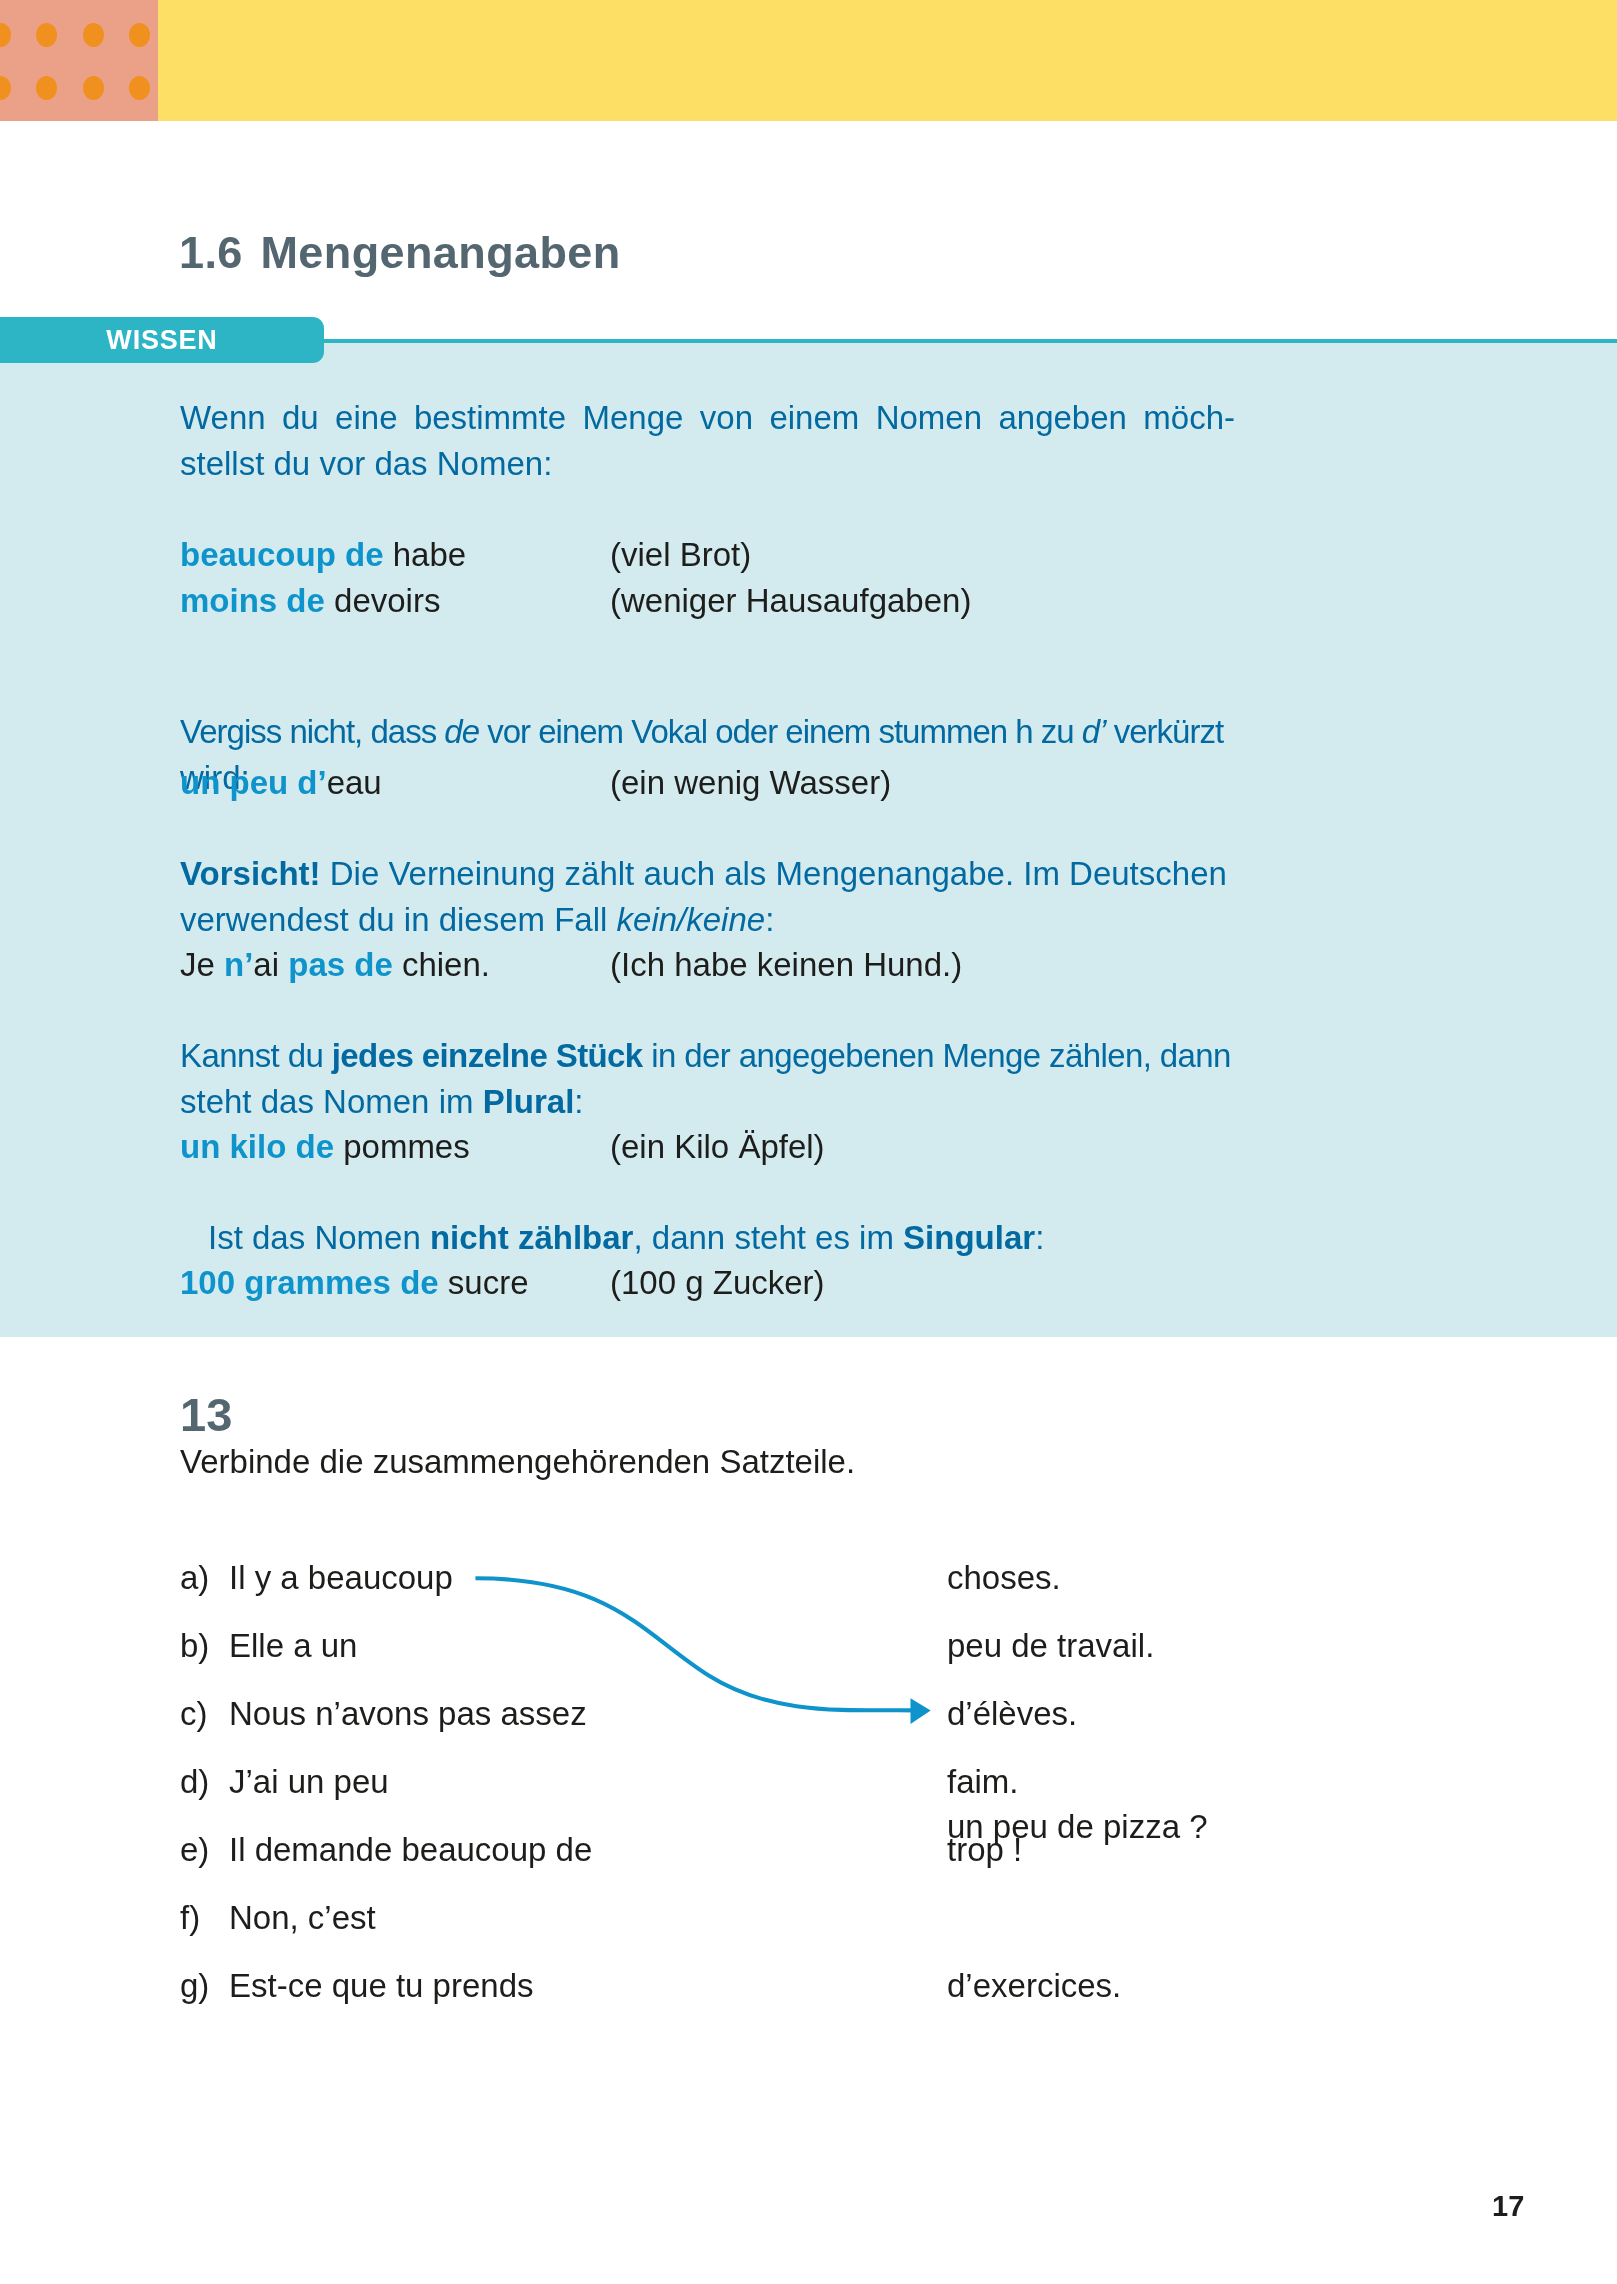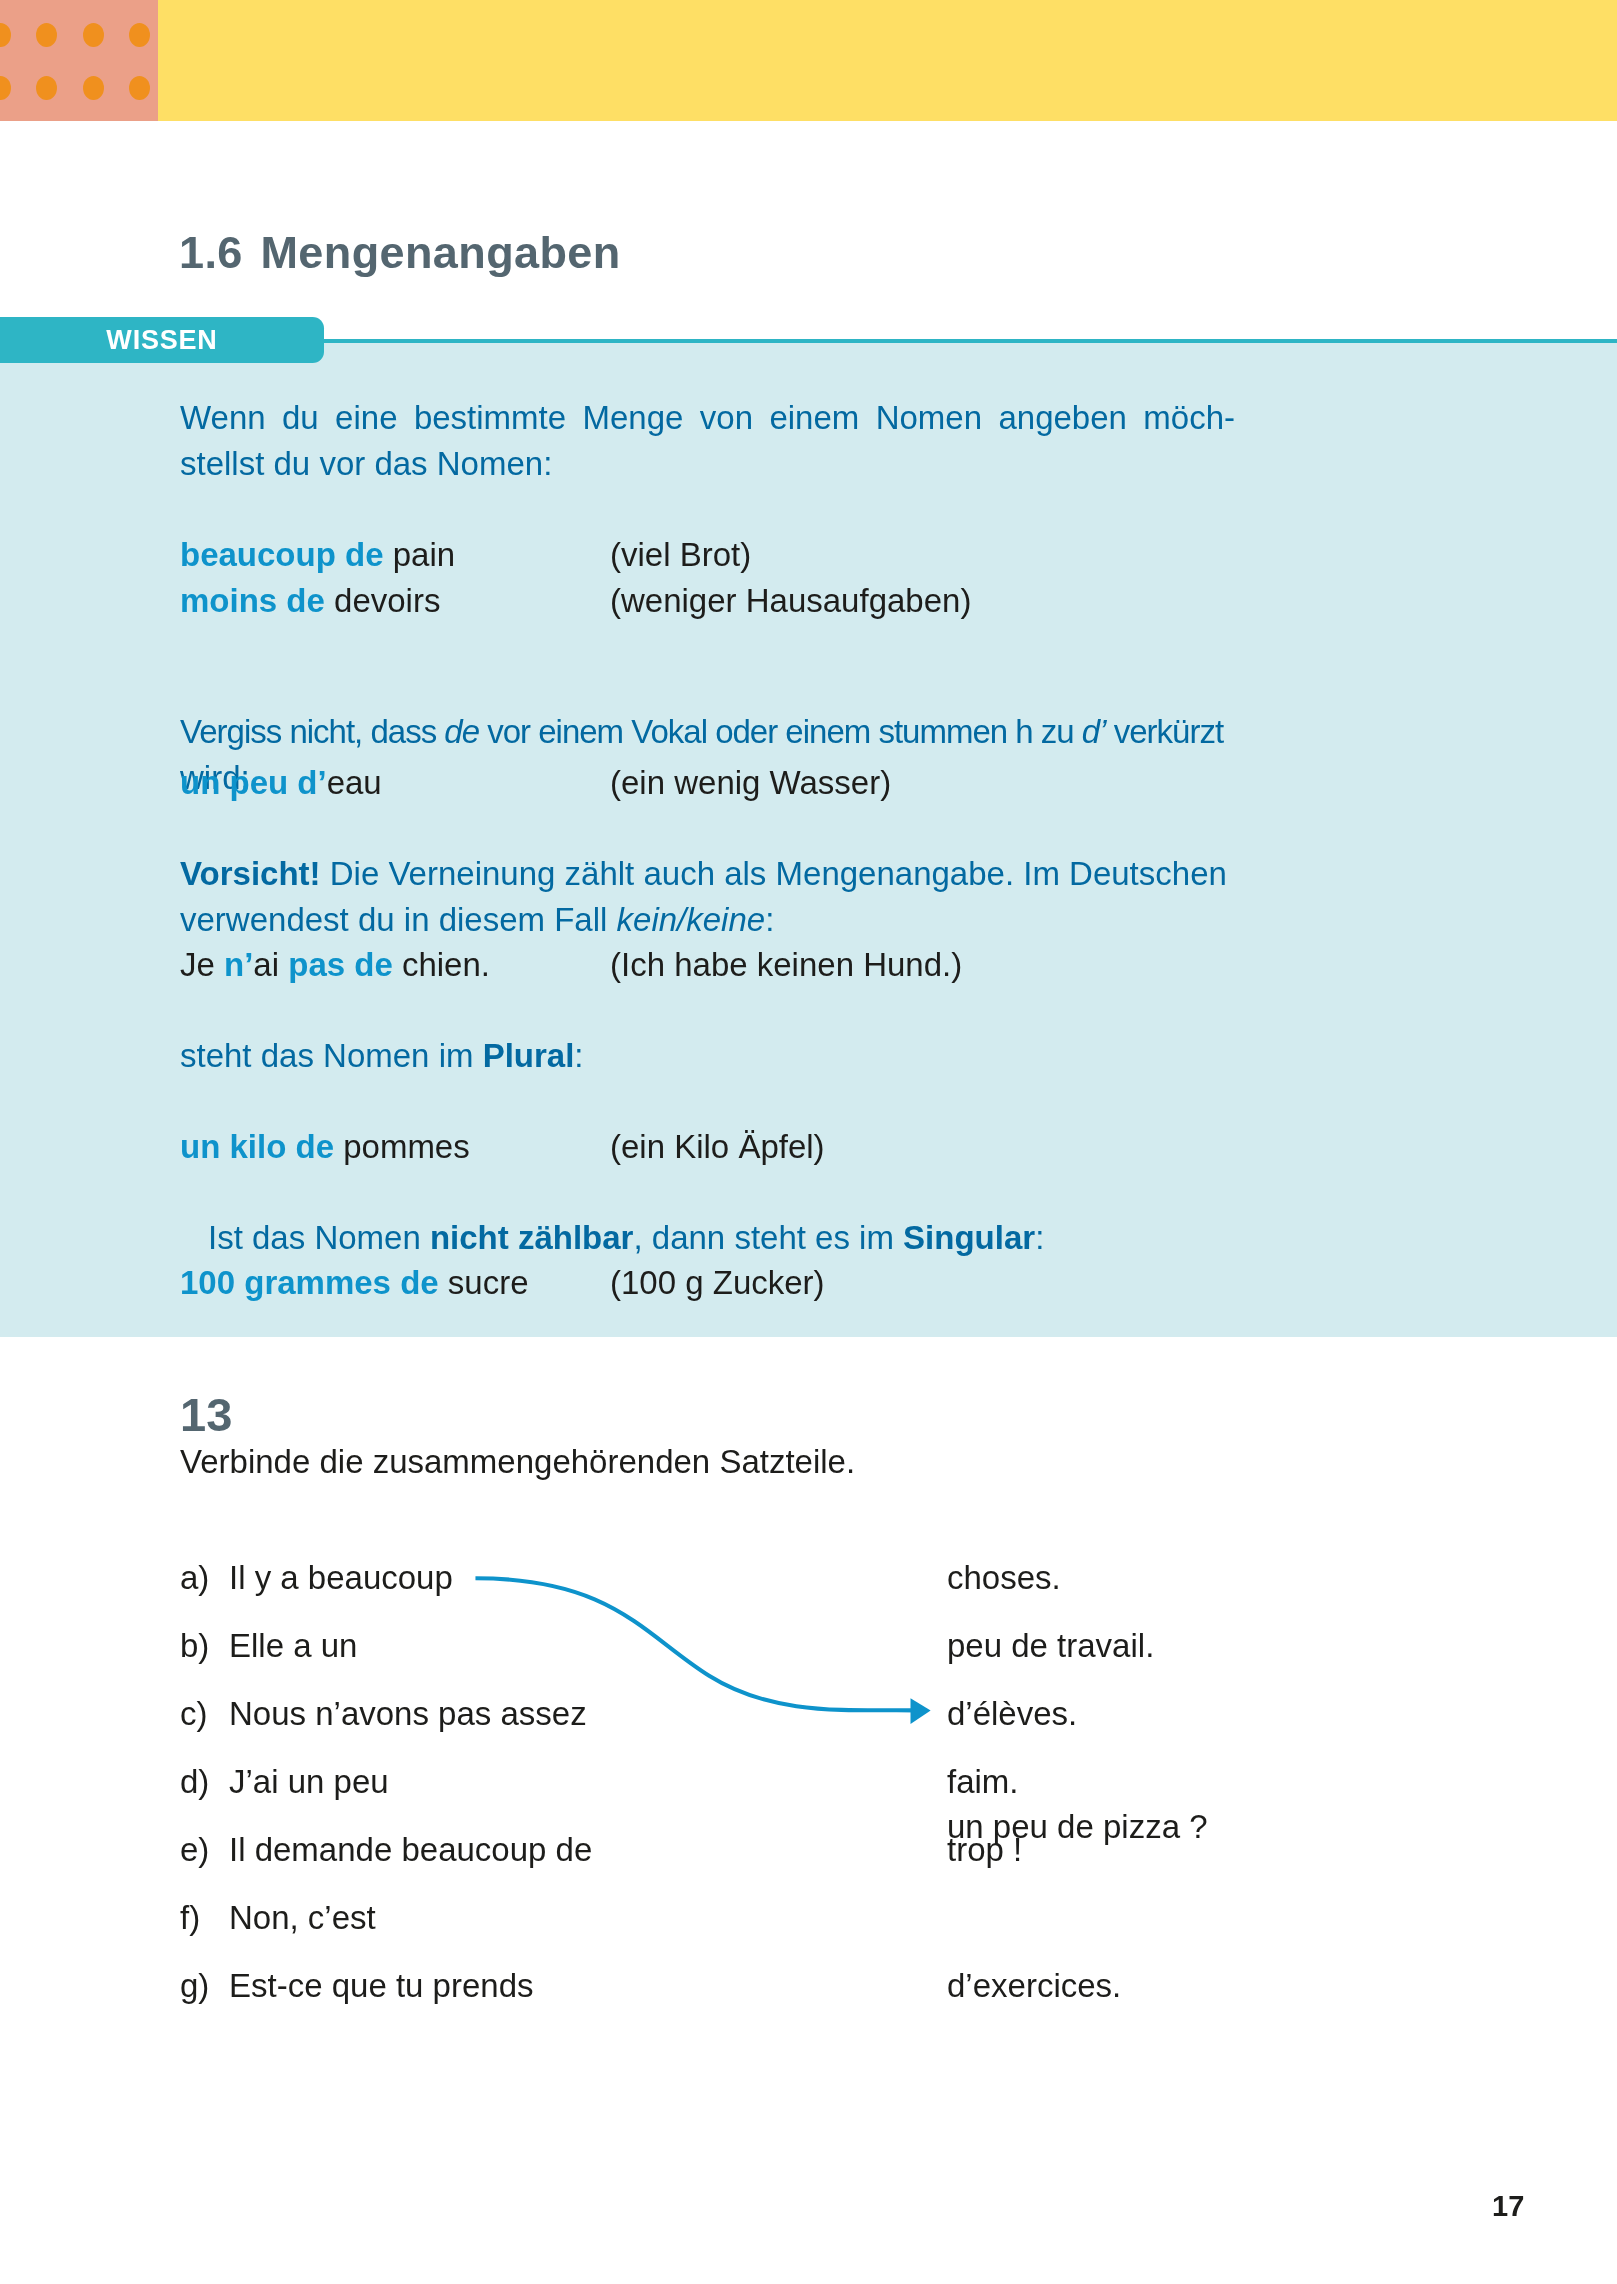--- a/index.html
+++ b/index.html
@@ -61,40 +61,41 @@
 <div class="wissen-line"></div>
 <div class="wissen-tab">
   <div class="wissen-label">WISSEN</div>
 </div>
 
 <div class="para" style="top:395px;">
   <div style="text-align:justify; text-align-last:justify;">Wenn du eine bestimmte Menge von einem Nomen angeben möch-</div>
   <div>stellst du vor das Nomen:</div>
 </div>
 
-<div class="ex-row" style="top:532px;"><span class="blue">beaucoup de</span><span> pain</span></div>
+<div class="ex-row" style="top:532px;"><span class="blue">beaucoup de</span><span> habe</span></div>
 <div class="ex-trans" style="top:532px;">(viel Brot)</div>
 <div class="ex-row" style="top:578px;"><span class="blue">moins de</span><span> devoirs</span></div>
 <div class="ex-trans" style="top:578px;">(weniger Hausaufgaben)</div>
 
 <div class="para" style="top:709px;">
   <div style="letter-spacing:-1px; white-space:nowrap;"><span>Vergiss nicht, dass </span><span class="i">de</span><span> vor einem Vokal oder einem stummen h zu </span><span class="i">d’</span><span> verkürzt</span></div>
   <div>wird:</div>
 </div>
 <div class="ex-row" style="top:760px;"><span class="blue">un peu d’</span><span>eau</span></div>
 <div class="ex-trans" style="top:760px;">(ein wenig Wasser)</div>
 
 <div class="para" style="top:851px;">
   <div style="white-space:nowrap;"><span class="b">Vorsicht!</span><span> Die Verneinung zählt auch als Mengenangabe. Im Deutschen</span></div>
   <div><span>verwendest du in diesem Fall </span><span class="i">kein/keine</span><span>:</span></div>
 </div>
 <div class="ex-row" style="top:942px;"><span>Je </span><span class="blue">n’</span><span>ai </span><span class="blue">pas de</span><span> chien.</span></div>
 <div class="ex-trans" style="top:942px;">(Ich habe keinen Hund.)</div>
 
 <div class="para" style="top:1033px;">
+  <div style="letter-spacing:-0.6px; white-space:nowrap;"><span>Kannst du </span><span class="b">jedes einzelne Stück</span><span> in der angegebenen Menge zählen, dann</span></div>
   <div><span>steht das Nomen im </span><span class="b">Plural</span><span>:</span></div>
 </div>
 <div class="ex-row" style="top:1124px;"><span class="blue">un kilo de</span><span> pommes</span></div>
 <div class="ex-trans" style="top:1124px;">(ein Kilo Äpfel)</div>
 
 <div class="para" style="top:1215px;">
   <div style="white-space:nowrap;margin-left:28px;"><span>Ist das Nomen </span><span class="b">nicht zählbar</span><span>, dann steht es im </span><span class="b">Singular</span><span>:</span></div>
 </div>
 <div class="ex-row" style="top:1260px;"><span class="blue">100 grammes de</span><span> sucre</span></div>
 <div class="ex-trans" style="top:1260px;">(100 g Zucker)</div>

